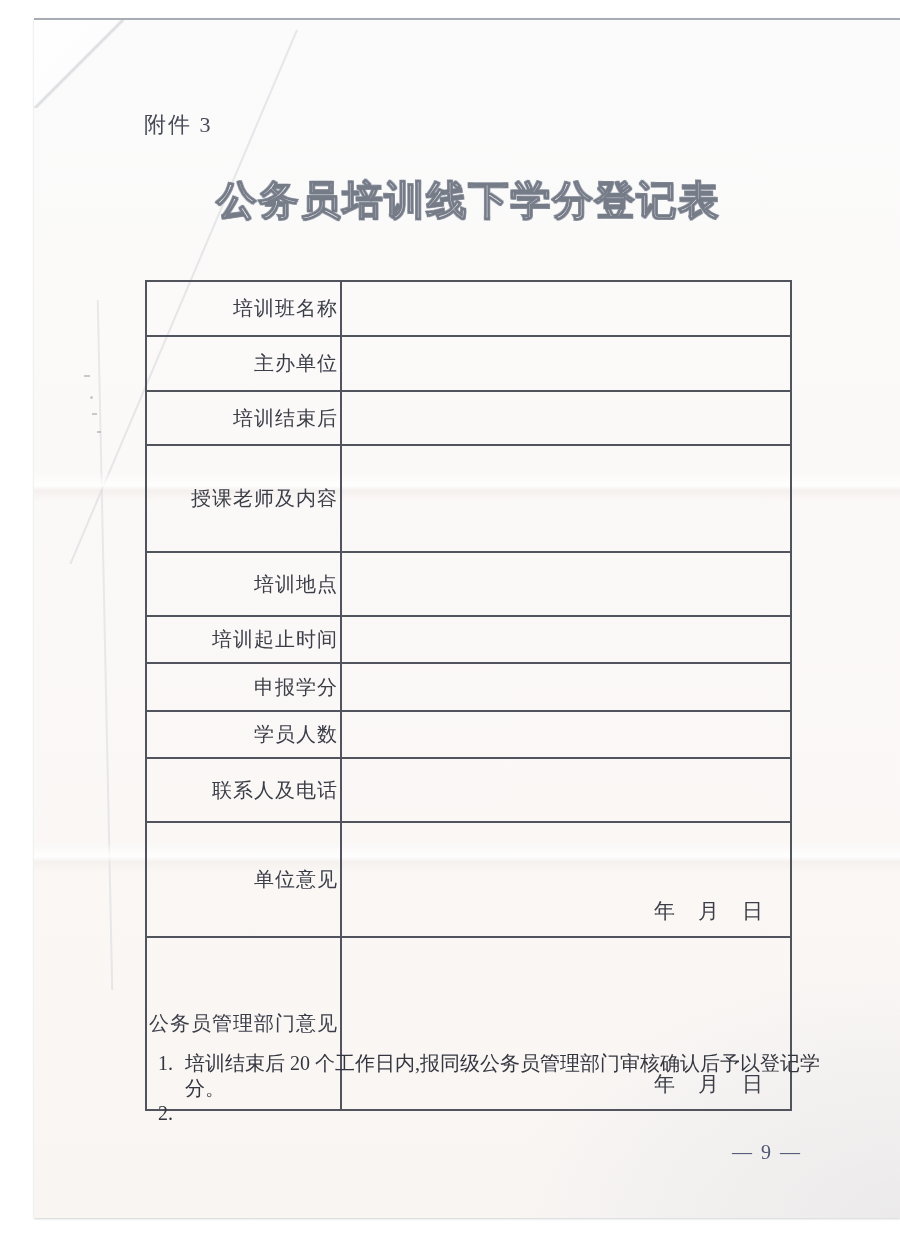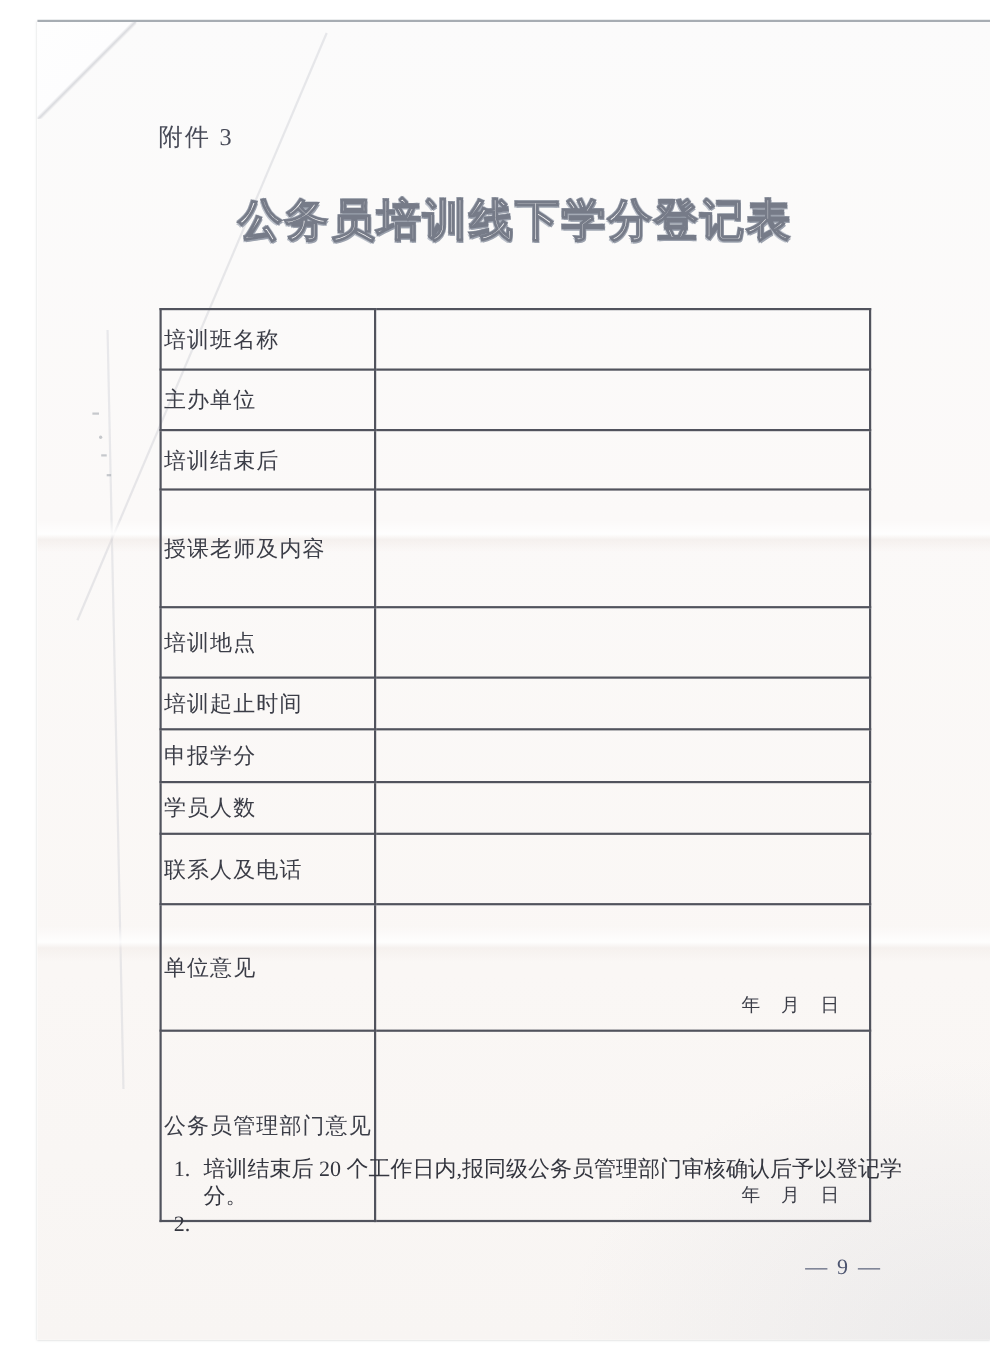--- a/index.html
+++ b/index.html
@@ -81,33 +81,33 @@
     width: 647px;
     border-collapse: collapse;
     table-layout: fixed;
   }
   table.form td {
     border: 2px solid #51535d;
     font-size: 20px;
     color: #3b3d47;
     vertical-align: middle;
   }
-  td.label-cell { width: 195px; text-align: left; letter-spacing: 1px; padding: 2px; }
+  td.label-cell { width: 195px; text-align: right; letter-spacing: 1px; padding: 2px; }
   td.value-cell { position: relative; }
   tr.r-55  td { height: 55px; }
   tr.r-54  td { height: 54px; }
   tr.r-107 td { height: 107px; }
   tr.r-50  td { height: 64px; }
   tr.r-47  td { height: 47px; }
   tr.r-48  td { height: 48px; }
   tr.r-115 td { height: 115px; }
   tr.r-137 td { height: 173px; }
   .date-suffix {
     position: absolute; right: 26px; bottom: 11px;
-    font-size: 17px; color: #3b3d47; letter-spacing: 1px;
+    font-size: 21px; color: #3b3d47; letter-spacing: 1px;
     white-space: pre;
     margin-left: 36px;
   }
 
   .notes {
     position: absolute; left: 124px; top: 1031px;
     width: 662px;
     font-size: 20px; line-height: 25px;
     color: #34363f;
     list-style: none;

